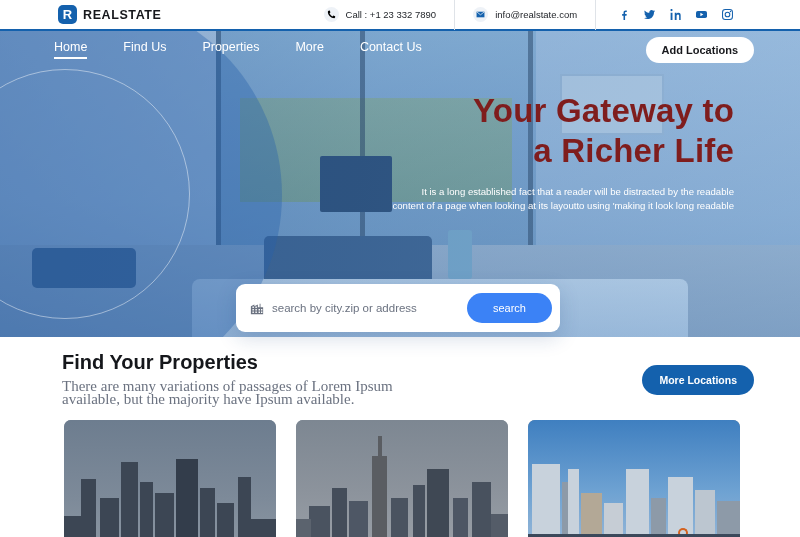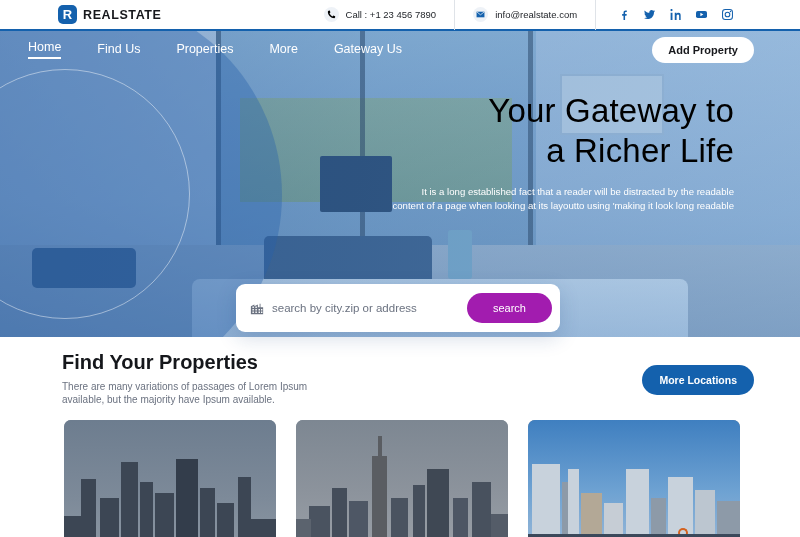--- a/index.html
+++ b/index.html
@@ -86,39 +86,39 @@
     background: rgba(40,96,170,.38);
   }
   .hero-circle-line {
     position: absolute; left: -60px; top: 38px; width: 250px; height: 250px;
     border-radius: 50%; border: 1px solid rgba(255,255,255,.45);
   }
 
   
   .nav { position: absolute; top: 0; left: 0; width: 100%; height: 36px;
     display: flex; align-items: center; z-index: 6; }
-  .nav-links { display: flex; align-items: flex-end; gap: 36px; margin-left: 28px; }
+  .nav-links { display: flex; align-items: flex-start; gap: 36px; margin-left: 54px; }
   .nav-links a {
     font-size: 12.5px; color: #ffffff; text-decoration: none;
     padding-bottom: 3px; white-space: nowrap;
   }
   .nav-links a.active { border-bottom: 2px solid #ffffff; }
   .btn-add {
     position: absolute; right: 46px; top: 6px;
     background: #ffffff; color: #17181c; border: none; border-radius: 20px;
     font-size: 11px; font-weight: bold; padding: 7px 16px; cursor: pointer;
     font-family: inherit;
   }
 
   .hero-content {
     position: absolute; right: 66px; top: 60px; width: 430px;
     text-align: right; z-index: 5;
   }
   .hero-title {
-    font-size: 33px; line-height: 40px; color: #000000; font-weight: normal;
+    font-size: 33px; line-height: 40px; color: #7f1d1d; font-weight: bold;
     letter-spacing: .2px;
   }
   .hero-sub {
     margin-top: 14px; font-size: 9.6px; line-height: 14px; color: #ffffff;
   }
   .btn-buy {
     margin-top: 15px; background: #ffffff; color: #17181c; border: none;
     border-radius: 20px; font-size: 11px; font-weight: bold;
     padding: 8px 22px; cursor: pointer; font-family: inherit;
   }
@@ -131,29 +131,29 @@
     display: flex; align-items: center; padding: 0 8px 0 14px;
   }
   .search-ico { width: 14px; height: 14px; margin-right: 8px; flex: none; }
   .search-ico svg { display: block; fill: #6b7280; }
   .search-input {
     flex: 1; border: none; outline: none; background: transparent;
     font-size: 11.5px; color: #3f4652; font-family: inherit;
   }
   .search-input::placeholder { color: #6b7280; }
   .btn-search {
-    background: #a21caf; color: #ffffff; border: none; border-radius: 20px;
+    background: #3b82f6; color: #ffffff; border: none; border-radius: 20px;
     font-size: 11px; padding: 9px 26px; cursor: pointer; font-family: inherit;
   }
 
   
   .props { position: absolute; top: 337px; left: 0; width: 100%; height: 200px; background: #fff; }
   .props-head { position: relative; margin: 14px 46px 0 62px; }
   .props-title { font-size: 20px; font-weight: bold; color: #15171b; }
-  .props-sub { margin-top: 6px; font-size: 10px; line-height: 13px; color: #6b7280; }
+  .props-sub { margin-top: 6px; font-size: 15px; line-height: 13px; color: #6b7280; font-family: Liberation Serif, serif; }
   .btn-more {
     position: absolute; right: 0; top: 14px;
     background: #1461ad; color: #fff; border: none; border-radius: 20px;
     font-size: 10.5px; font-weight: bold; padding: 9px 17px; cursor: pointer;
     font-family: inherit;
     text-align: center;
   }
 
   .cards { display: flex; gap: 20px; margin: 14px 60px 0 64px; }
   .card {
@@ -187,21 +187,21 @@
       <div class="logo-text">REALSTATE</div>
     </div>
 
     <div class="contact-group">
       <div class="contact-item">
         <span class="contact-icon">
           <svg width="9" height="9" viewBox="0 0 16 16">
               <path d="M3 1.5c-.8 0-1.5.7-1.5 1.5 0 6 5.5 11.5 11.5 11.5.8 0 1.5-.7 1.5-1.5v-2l-3.3-1.1-1.3 1.6C8.3 10.6 5.4 7.7 4.5 5.6L6.1 4.3 5 1z"></path>
             </svg>
         </span>
-        <span class="contact-text">Call : +1 23 456 7890</span>
+        <span class="contact-text">Call : +1 23 332 7890</span>
       </div>
       <div class="contact-item">
         <span class="contact-icon">
           <svg width="9" height="9" viewBox="0 0 16 16">
               <path d="M1 3h14v10H1z" fill="#1461ad"></path>
               <path d="M1.5 3.5L8 8.5l6.5-5" stroke="#eef2f7" stroke-width="1.3" fill="none"></path>
             </svg>
         </span>
         <span class="contact-text">info@realstate.com</span>
       </div>
@@ -259,23 +259,23 @@
     <div class="hero-tint"></div>
     <div class="hero-circle"></div>
     <div class="hero-circle-line"></div>
 
     <div class="nav">
       <div class="nav-links">
         <a href="#" class="active">Home</a>
         <a href="#">Find Us</a>
         <a href="#">Properties</a>
         <a href="#">More</a>
-        <a href="#">Gateway Us</a>
-      </div>
-      <button class="btn-add">Add Property</button>
+        <a href="#">Contact Us</a>
+      </div>
+      <button class="btn-add">Add Locations</button>
     </div>
 
     <div class="hero-content">
       <div class="hero-title">
         <div>Your Gateway to</div>
         <div>a Richer Life</div>
       </div>
       <div class="hero-sub">
         <div>It is a long established fact that a reader will be distracted by the readable</div>
         <div>content of a page when looking at its layoutto using 'making it look long readable</div>

